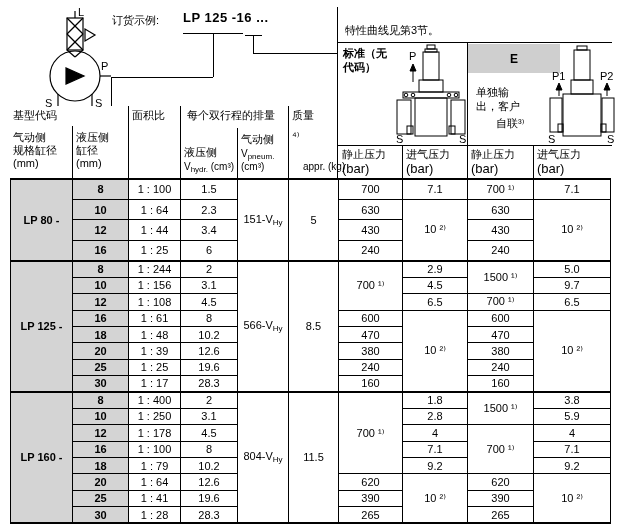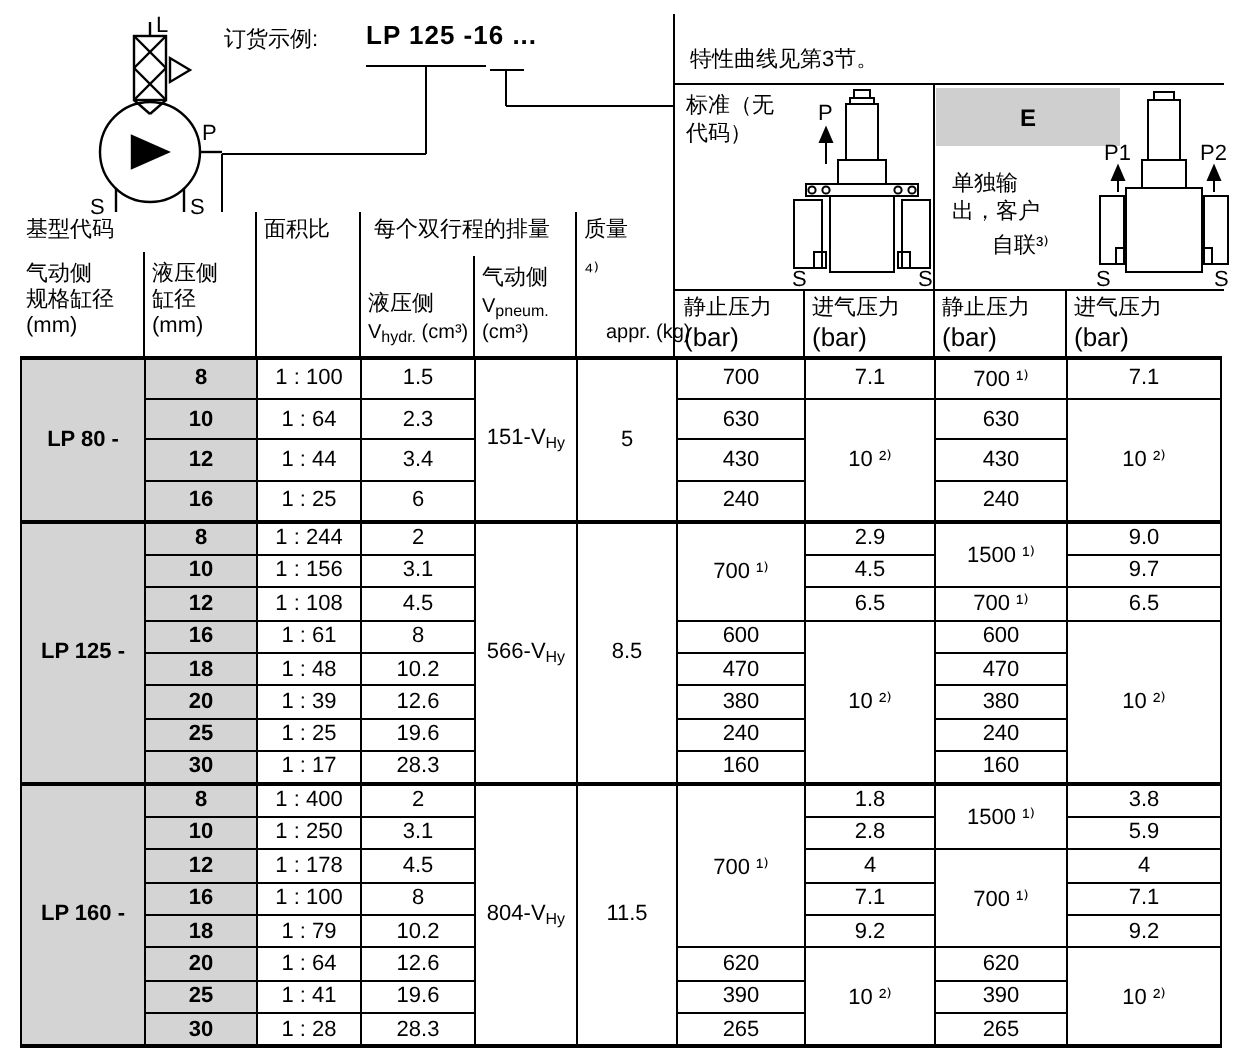--- a/index.html
+++ b/index.html
@@ -62,21 +62,21 @@
     <text x="93" y="70" font-size="11">P</text>
     <text x="37" y="107" font-size="11">S</text>
     <text x="87" y="107" font-size="11">S</text>
   </svg>
 
   <div class="abs" style="left:112px;top:14px;">订货示例:</div>
   <div class="abs order-code" style="left:183px;top:11px;">LP 125 -16 ...</div>
 
   <div class="abs" style="left:345px;top:24px;">特性曲线见第3节。</div>
 
-  <div class="abs" style="left:343px;top:46px;line-height:14px;">标准（无
+  <div class="abs" style="left:343px;top:46px;line-height:14px;font-weight:bold;">标准（无
 代码）</div>
   <svg class="overlay" style="left:390px;top:44px;" width="82" height="100" viewBox="0 0 82 100">
     <g stroke="#000" stroke-width="1" fill="none">
       <line x1="23" y1="38" x2="23" y2="24"></line>
         <polygon points="20,27 26,27 23,20" fill="#000"></polygon>
       <rect x="37" y="1" width="8" height="4"></rect>
       <rect x="35" y="5" width="12" height="3"></rect>
       <rect x="33" y="8" width="16" height="28"></rect>
       <rect x="29" y="36" width="24" height="12"></rect>
       <rect x="13" y="48" width="56" height="6"></rect>
@@ -199,21 +199,21 @@
         <tr class="g1 group-start">
           <td class="model" rowspan="8">LP 125 -</td>
           <td class="bore">8</td>
           <td class="ratio">1 : 244</td>
           <td class="vhydr">2</td>
           <td class="vpneum" rowspan="8"><span>566-V</span><span class="sub">Hy</span></td>
           <td class="mass" rowspan="8">8.5</td>
           <td class="pressure" rowspan="3">700 ¹⁾</td>
           <td class="pressure" rowspan="1">2.9</td>
           <td class="pressure" rowspan="2">1500 ¹⁾</td>
-          <td class="pressure" rowspan="1">9.0</td>
+          <td class="pressure" rowspan="1">5.0</td>
         </tr>
         <tr class="g1">
           <td class="bore">10</td>
           <td class="ratio">1 : 156</td>
           <td class="vhydr">3.1</td>
           <td class="pressure" rowspan="1">4.5</td>
           <td class="pressure" rowspan="1">9.7</td>
         </tr>
         <tr class="g1">
           <td class="bore">12</td>

